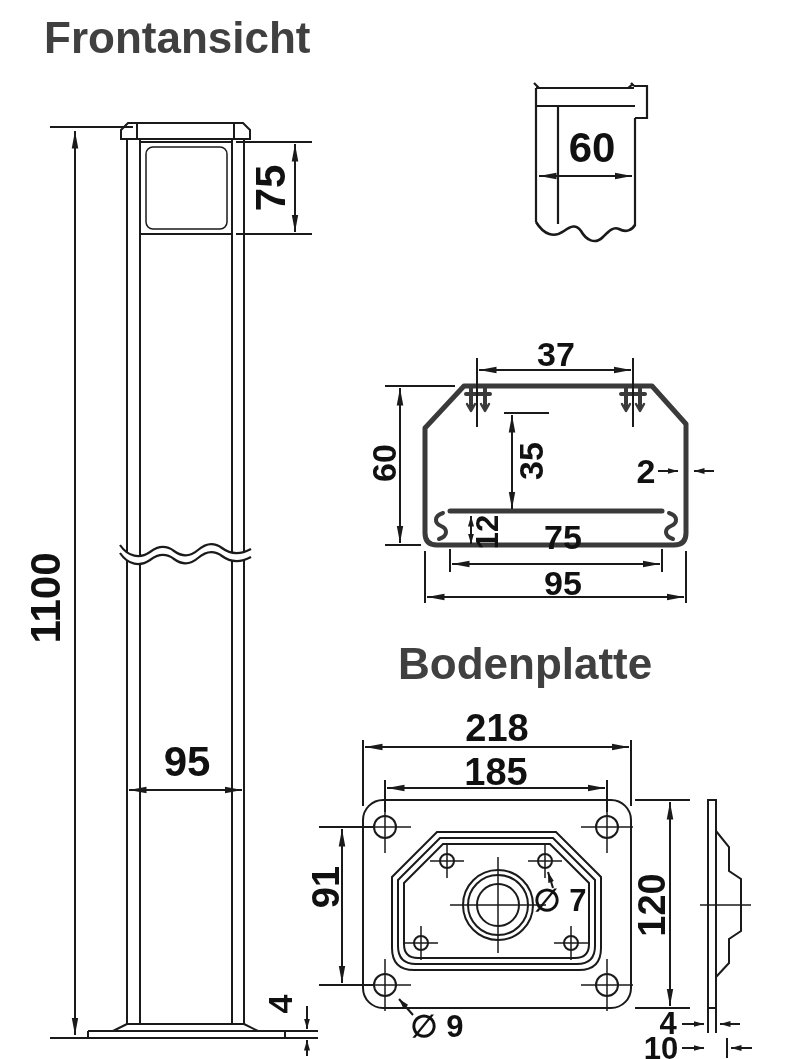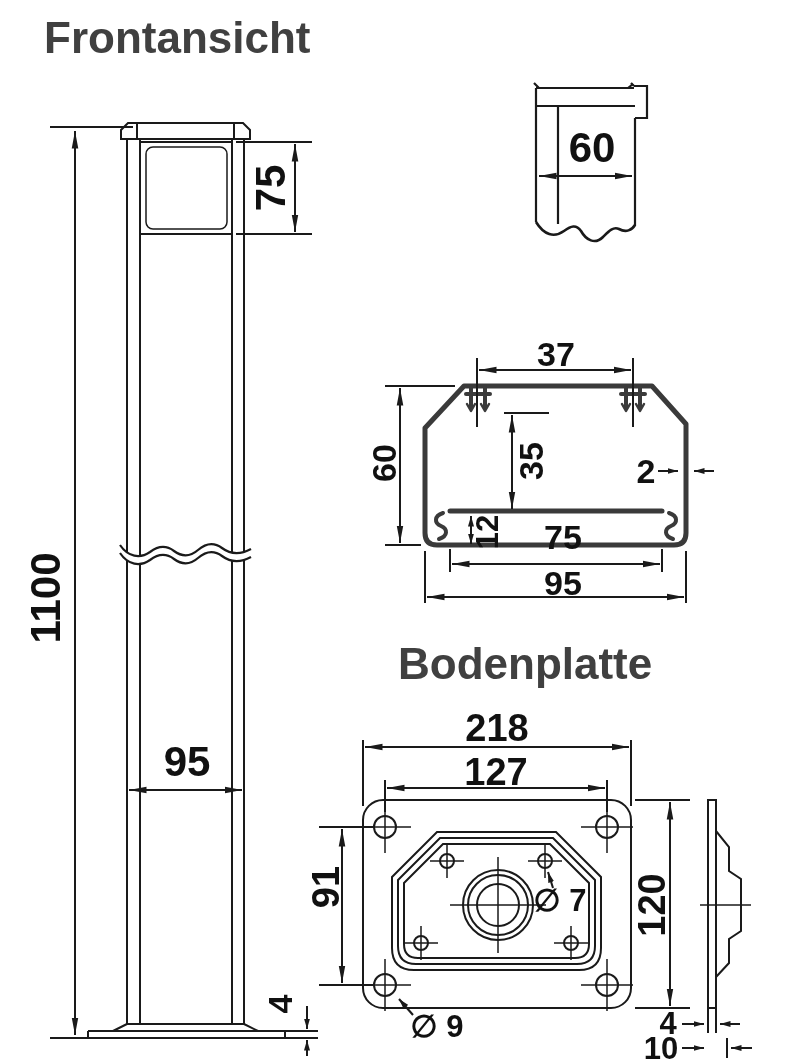--- a/index.html
+++ b/index.html
@@ -165,21 +165,21 @@
 
 <div class="lbl s34" style="left:556px;top:354px">37</div>
 <div class="lbl rot s34" style="left:384px;top:463px">60</div>
 <div class="lbl rot s34" style="left:531px;top:461px">35</div>
 <div class="lbl s34" style="left:646px;top:471px">2</div>
 <div class="lbl rot s31" style="left:487px;top:532px">12</div>
 <div class="lbl s34" style="left:563px;top:537px">75</div>
 <div class="lbl s34" style="left:563px;top:583px">95</div>
 
 <div class="lbl s38" style="left:497px;top:728px">218</div>
-<div class="lbl s38" style="left:496px;top:772px">127</div>
+<div class="lbl s38" style="left:496px;top:772px">185</div>
 <div class="lbl rot s38" style="left:326px;top:887px">91</div>
 <div class="lbl rot s38" style="left:652px;top:905px">120</div>
 <div class="lbl s31" style="left:560px;top:900px">∅ 7</div>
 <div class="lbl s31" style="left:437px;top:1026px">∅ 9</div>
 <div class="lbl s31" style="left:668px;top:1023px">4</div>
 <div class="lbl s31" style="left:661px;top:1048px">10</div>
 
 </div>
 
 </body></html>

